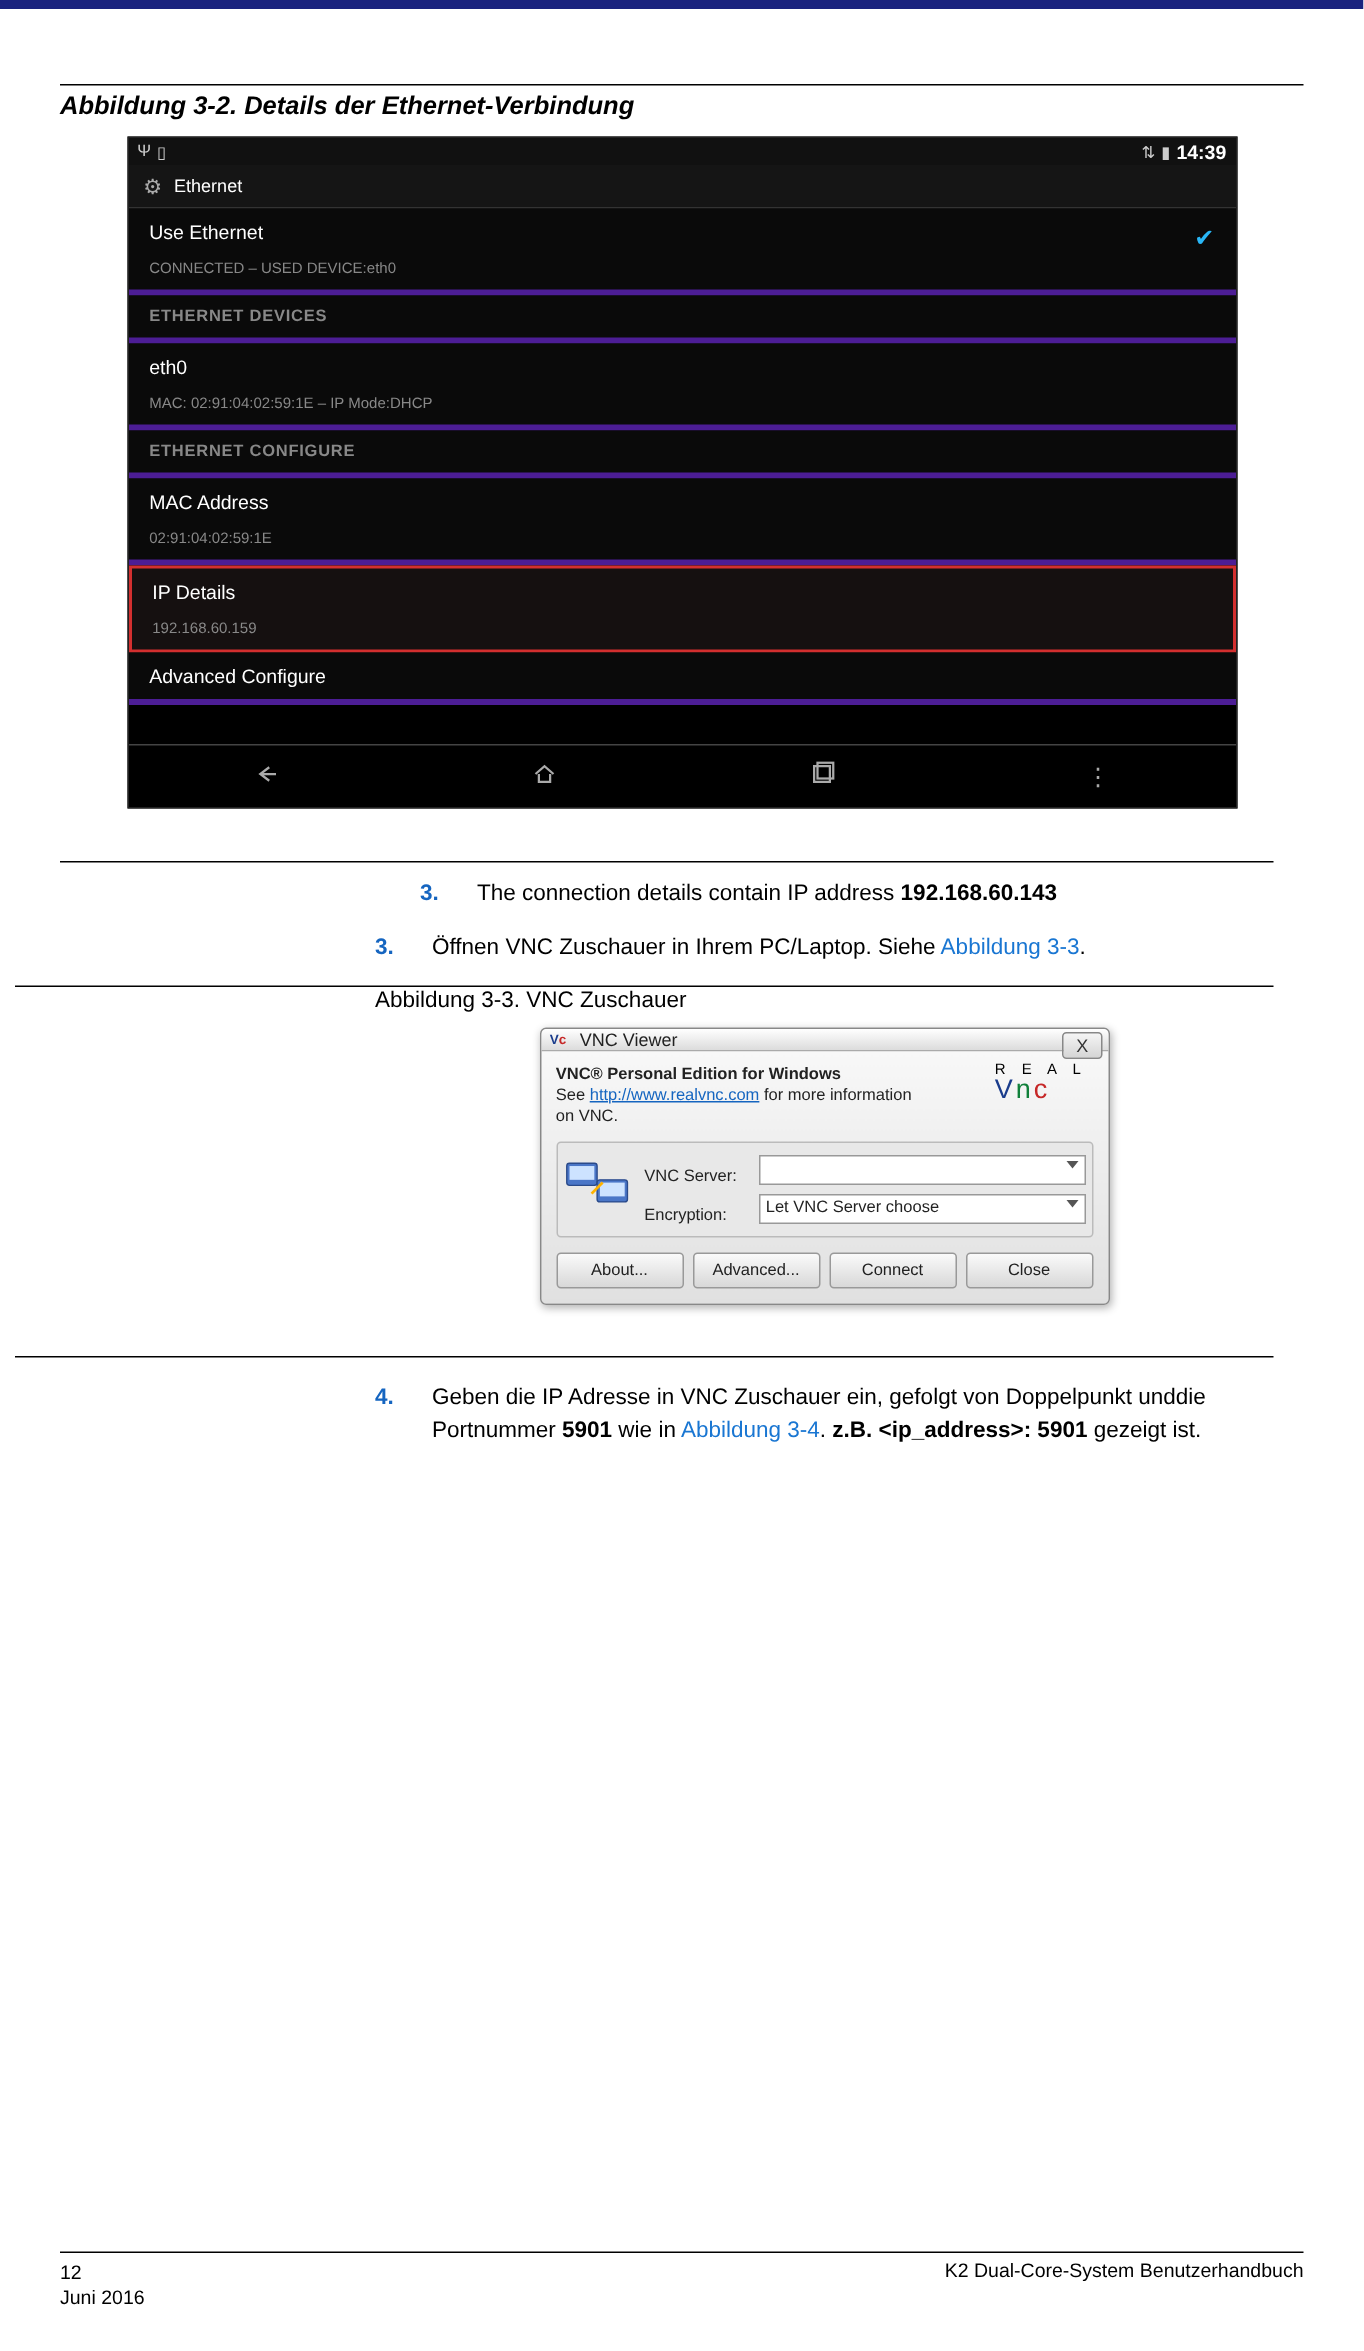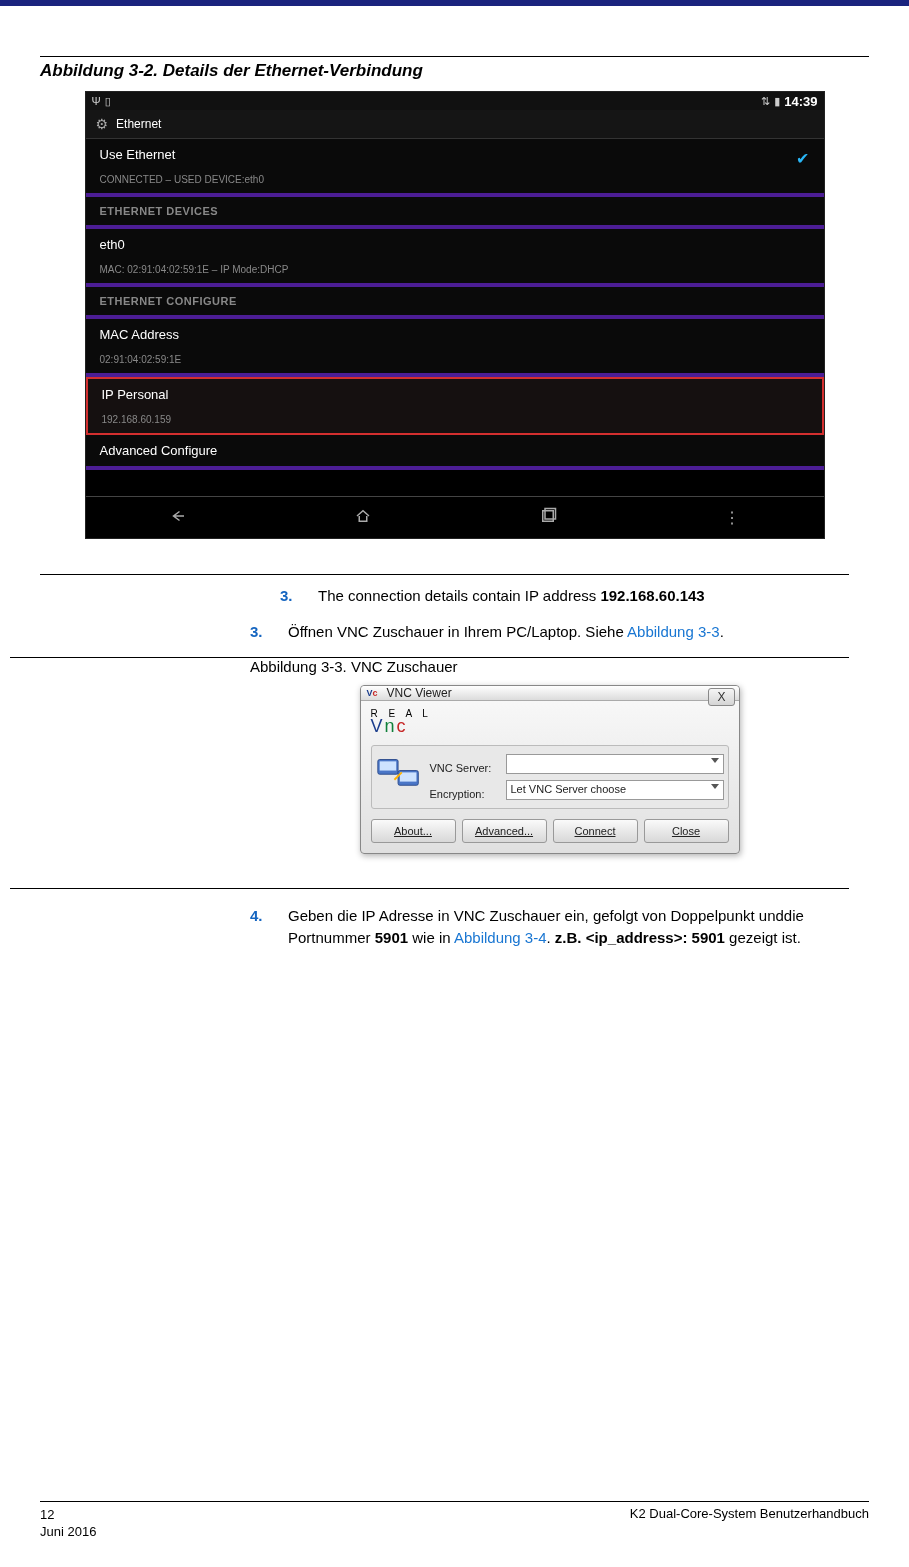--- a/index.html
+++ b/index.html
@@ -197,21 +197,20 @@
     justify-content: space-between;
   }
   .vnc-buttons .btn {
     flex: 1;
     text-align: center;
     font-size: 11px;
     padding: 5px 0;
     border: 1px solid #999;
     border-radius: 3px;
     background: linear-gradient(#fafafa,#d8d8d8);
-    text-decoration: underline;
   }
   .footer {
     position: absolute;
     bottom: 26px;
     left: 40px;
     right: 40px;
     border-top: 1px solid #000;
     padding-top: 4px;
     font-size: 13px;
     display: flex;
@@ -263,21 +262,21 @@
           <div class="sub">MAC: 02:91:04:02:59:1E – IP Mode:DHCP</div>
         </div>
         <div class="row header">
           <div class="label">ETHERNET CONFIGURE</div>
         </div>
         <div class="row">
           <div class="label">MAC Address</div>
           <div class="sub">02:91:04:02:59:1E</div>
         </div>
         <div class="row highlight">
-          <div class="label">IP Personal</div>
+          <div class="label">IP Details</div>
           <div class="sub">192.168.60.159</div>
         </div>
         <div class="row">
           <div class="label">Advanced Configure</div>
         </div>
         <div style="height:26px;background:#000;"></div>
 
         <div class="navbar">
           <div class="navbtn">
             <svg viewBox="0 0 24 24">
@@ -326,20 +325,24 @@
         <div class="vnc-window">
           <div class="vnc-titlebar">
             <div class="logo">
               <span style="font-size:9px;font-weight:bold;"><span style="color:#1a3c8c;">V</span><span style="color:#c62828;">c</span></span>
             </div>
             <span class="title">VNC Viewer</span>
             <div class="closebtn">X</div>
           </div>
           <div class="vnc-body">
             <div class="vnc-header">
+              <div class="info">
+                <span class="hdr">VNC® Personal Edition for Windows</span><br>
+                <span>See </span><span class="url">http://www.realvnc.com</span><span> for more information on VNC.</span>
+              </div>
               <div class="vnc-logo-big">
                 <div class="r1">R E A L</div>
                 <div><span class="v">V</span><span class="n">n</span><span class="c">c</span></div>
               </div>
             </div>
             <div class="vnc-form">
               <div class="pcicon">
                 <svg viewBox="0 0 50 44">
                   <rect x="2" y="6" width="22" height="16" rx="2" fill="#4a76c7" stroke="#2a4a8a"></rect>
                   <rect x="4" y="8" width="18" height="10" fill="#cde3ff"></rect>

